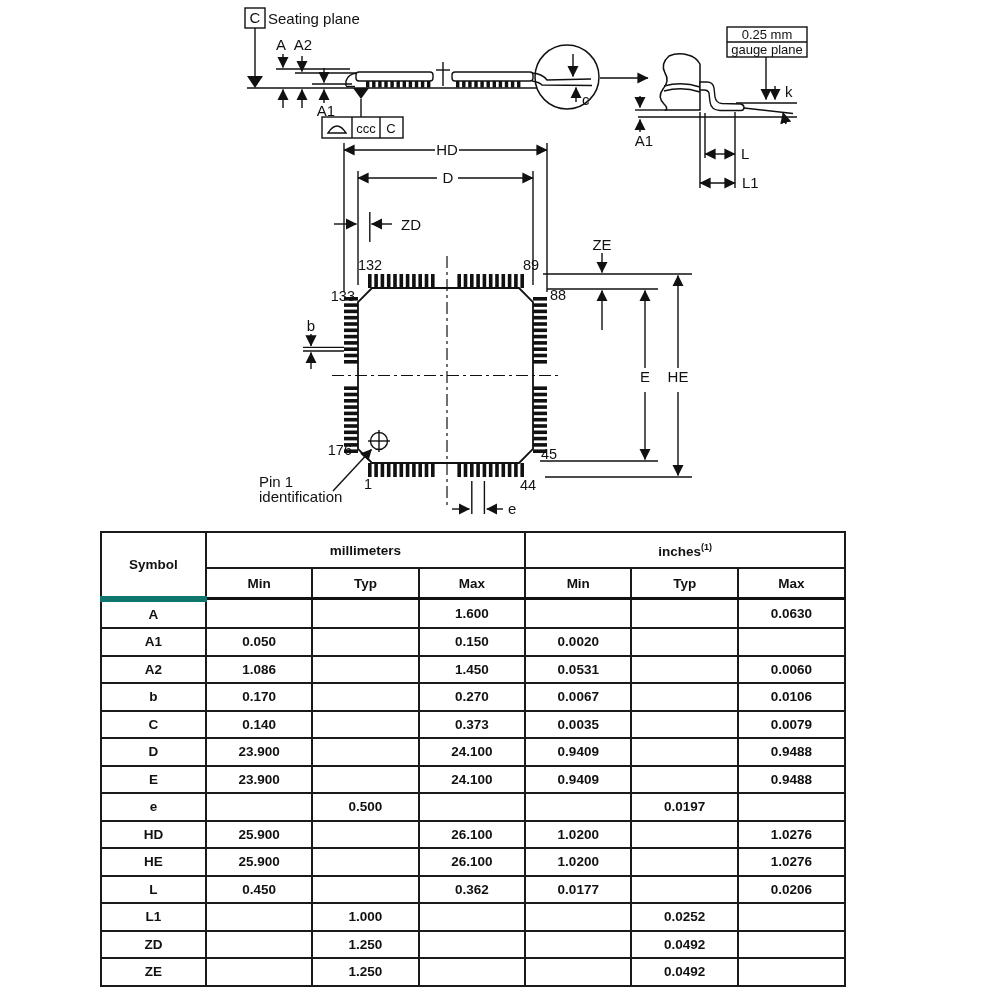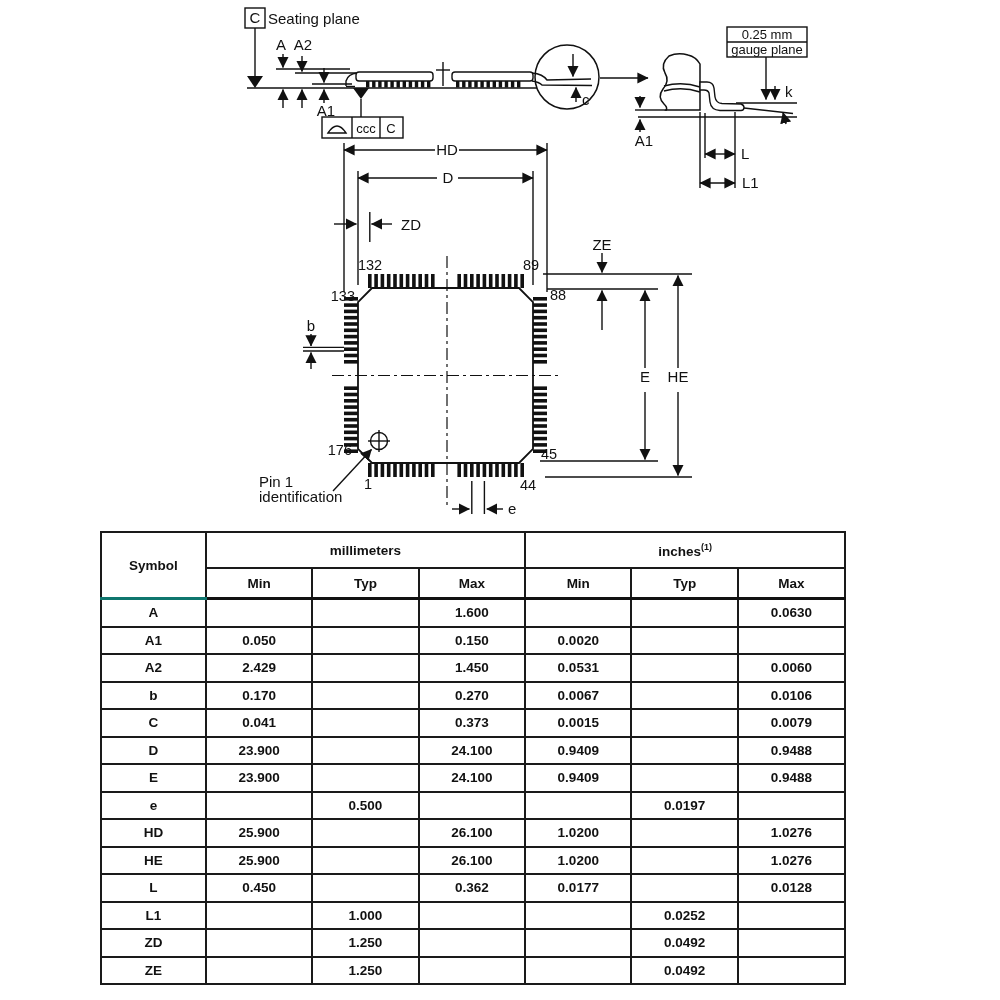--- a/index.html
+++ b/index.html
@@ -10,21 +10,21 @@
   .lbl-s{font-size:13px;}
   .pinnum{font-size:14.5px;}
 
   #dim-table-wrap{position:absolute;left:100px;top:531px;width:746px;}
   table.dims{border-collapse:collapse;table-layout:fixed;width:100%;
              font-size:13.5px;font-weight:bold;color:#111;}
   table.dims th,table.dims td{border:2px solid #1a1a1a;text-align:center;
              padding:0;height:25.5px;overflow:hidden;white-space:nowrap;}
   table.dims thead tr.grp th{height:34px;}
   table.dims thead tr.sub th{height:28px;border-bottom:3px solid #111;margin-top:44px;}
-  table.dims thead th.sym{border-bottom:3px solid #0f766e;}
+  table.dims thead th.sym{border-bottom:6px solid #0f766e;}
   table.dims sup{font-size:9px;}
 </style>
 </head>
 <body>
 
 <div id="canvas">
 
   <svg width="1000" height="525" viewBox="0 0 1000 525">
     <defs>
       <marker id="ah" viewBox="0 0 10 10" refX="9.5" refY="5" markerWidth="8" markerHeight="8" orient="auto-start-reverse">
@@ -340,42 +340,42 @@
             <td>A1</td>
             <td>0.050</td>
             <td></td>
             <td>0.150</td>
             <td>0.0020</td>
             <td></td>
             <td></td>
           </tr>
           <tr>
             <td>A2</td>
-            <td>2.429</td>
+            <td>1.086</td>
             <td></td>
             <td>1.450</td>
             <td>0.0531</td>
             <td></td>
             <td>0.0060</td>
           </tr>
           <tr>
             <td>b</td>
             <td>0.170</td>
             <td></td>
             <td>0.270</td>
             <td>0.0067</td>
             <td></td>
             <td>0.0106</td>
           </tr>
           <tr>
             <td>C</td>
-            <td>0.041</td>
+            <td>0.140</td>
             <td></td>
             <td>0.373</td>
-            <td>0.0015</td>
+            <td>0.0035</td>
             <td></td>
             <td>0.0079</td>
           </tr>
           <tr>
             <td>D</td>
             <td>23.900</td>
             <td></td>
             <td>24.100</td>
             <td>0.9409</td>
             <td></td>
@@ -417,21 +417,21 @@
             <td></td>
             <td>1.0276</td>
           </tr>
           <tr>
             <td>L</td>
             <td>0.450</td>
             <td></td>
             <td>0.362</td>
             <td>0.0177</td>
             <td></td>
-            <td>0.0128</td>
+            <td>0.0206</td>
           </tr>
           <tr>
             <td>L1</td>
             <td></td>
             <td>1.000</td>
             <td></td>
             <td></td>
             <td>0.0252</td>
             <td></td>
           </tr>

